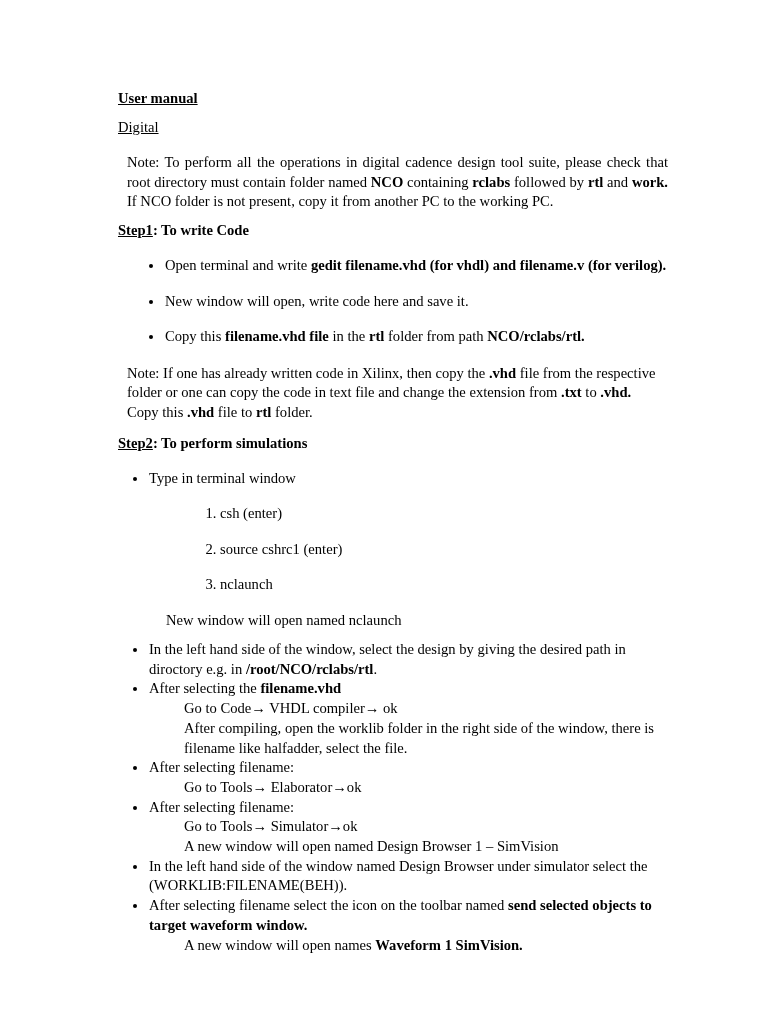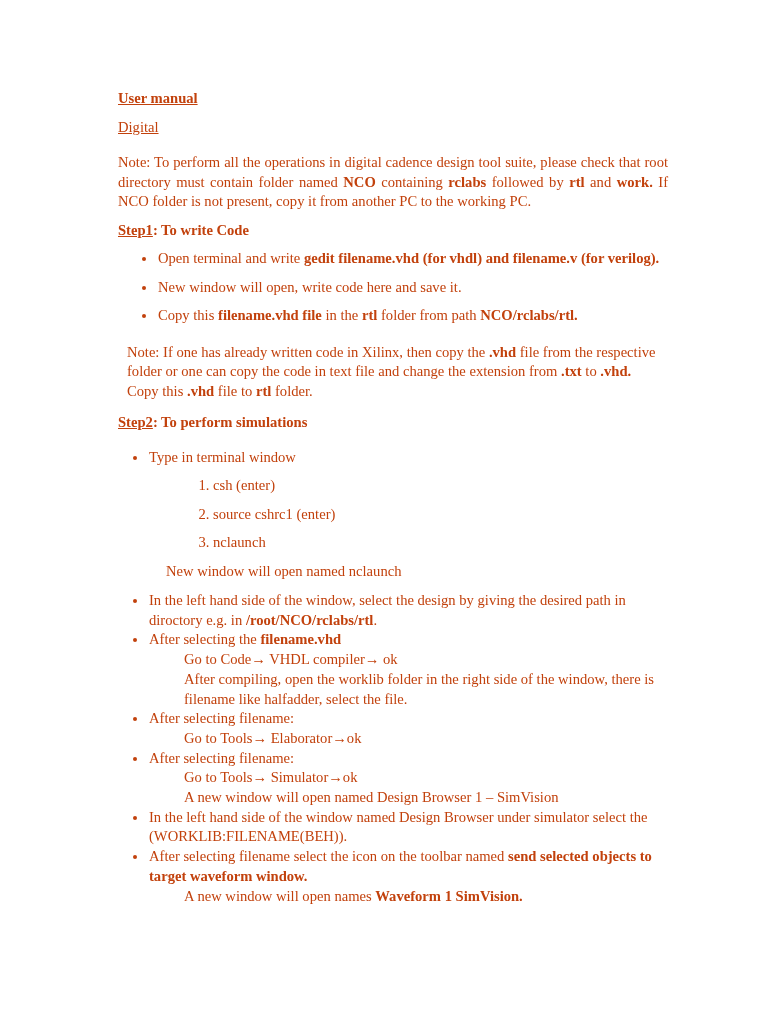--- a/index.html
+++ b/index.html
@@ -1,34 +1,34 @@
 <!DOCTYPE html>
 <html><head>
 <meta charset="utf-8">
 <style>
   html,body{margin:0;padding:0;background:#ffffff;}
   .page{
     position:relative;width:768px;height:1024px;background:#ffffff;
     font-family:"Liberation Serif","DejaVu Serif",serif;
-    font-size:14.6px;line-height:19.5px;color:#c2410c;overflow:hidden;
+    font-size:14.6px;line-height:19.5px;color:#000000;overflow:hidden;
   }
   .content{padding:89px 100px 0 118px;}
   p{margin:0;}
   .b{font-weight:bold;}
   .u{text-decoration:underline;}
   .nw{white-space:nowrap;}
   .title{margin:0 0 9px 0;}
   .subtitle{margin:0 0 16px 0;text-decoration:underline;}
-  .intro{margin:0 0 9px 0;text-align:justify;}
+  .intro{margin:0 0 9px 9px;text-align:justify;}
   .h{margin:0 0 2px 0;}
   .hs{margin:0 0 15px 0;}
   ul.bullets{list-style:disc outside;margin:0;padding:0 0 0 30px;}
   ul.bullets li{padding-left:1px;}
   ul.g1{margin-bottom:17px;}
-  ul.g1 li,ol.cmds li{margin:9px;}
+  ul.g1 li,ol.cmds li{margin:16px;}
   .note2{margin:8px 0 12px 9px;width:537px;}
   ol.cmds{list-style:decimal outside;margin:0 0 9px 0;padding:0 0 0 86px;font-family:Liberation Serif, serif;}
   .nclaunch{margin:0 0 10px 48px;}
   ul.tail{line-height:19.7px;}
   .sub{margin-left:35px;}
 </style>
 </head>
 <body>
 
 <div class="page">

